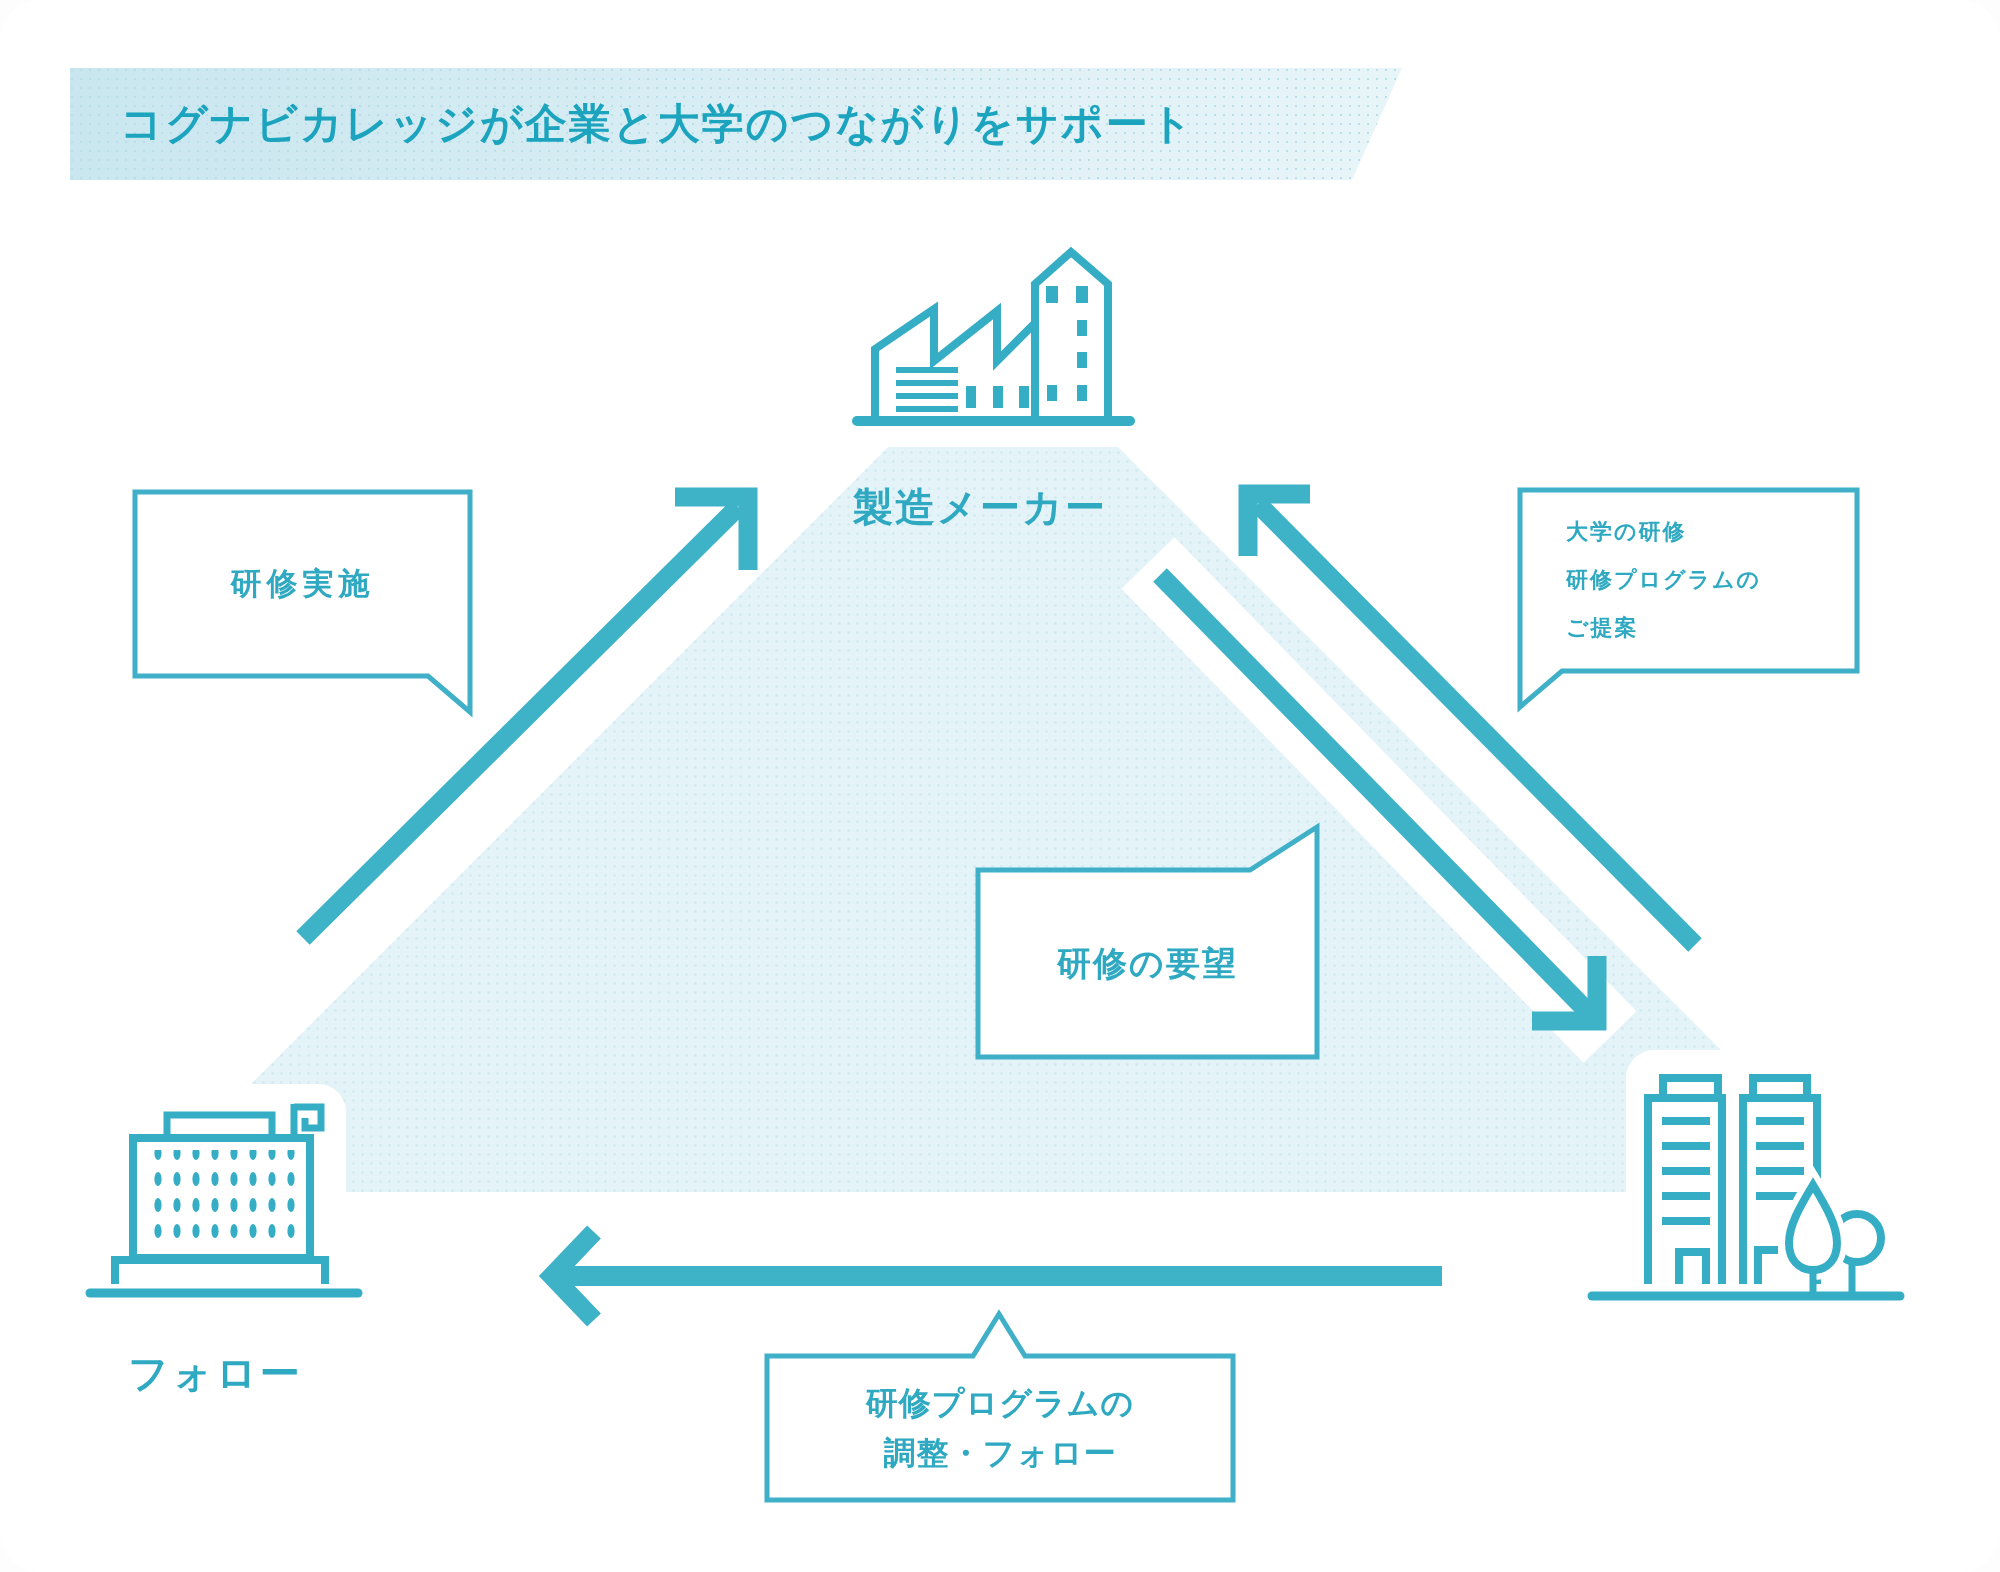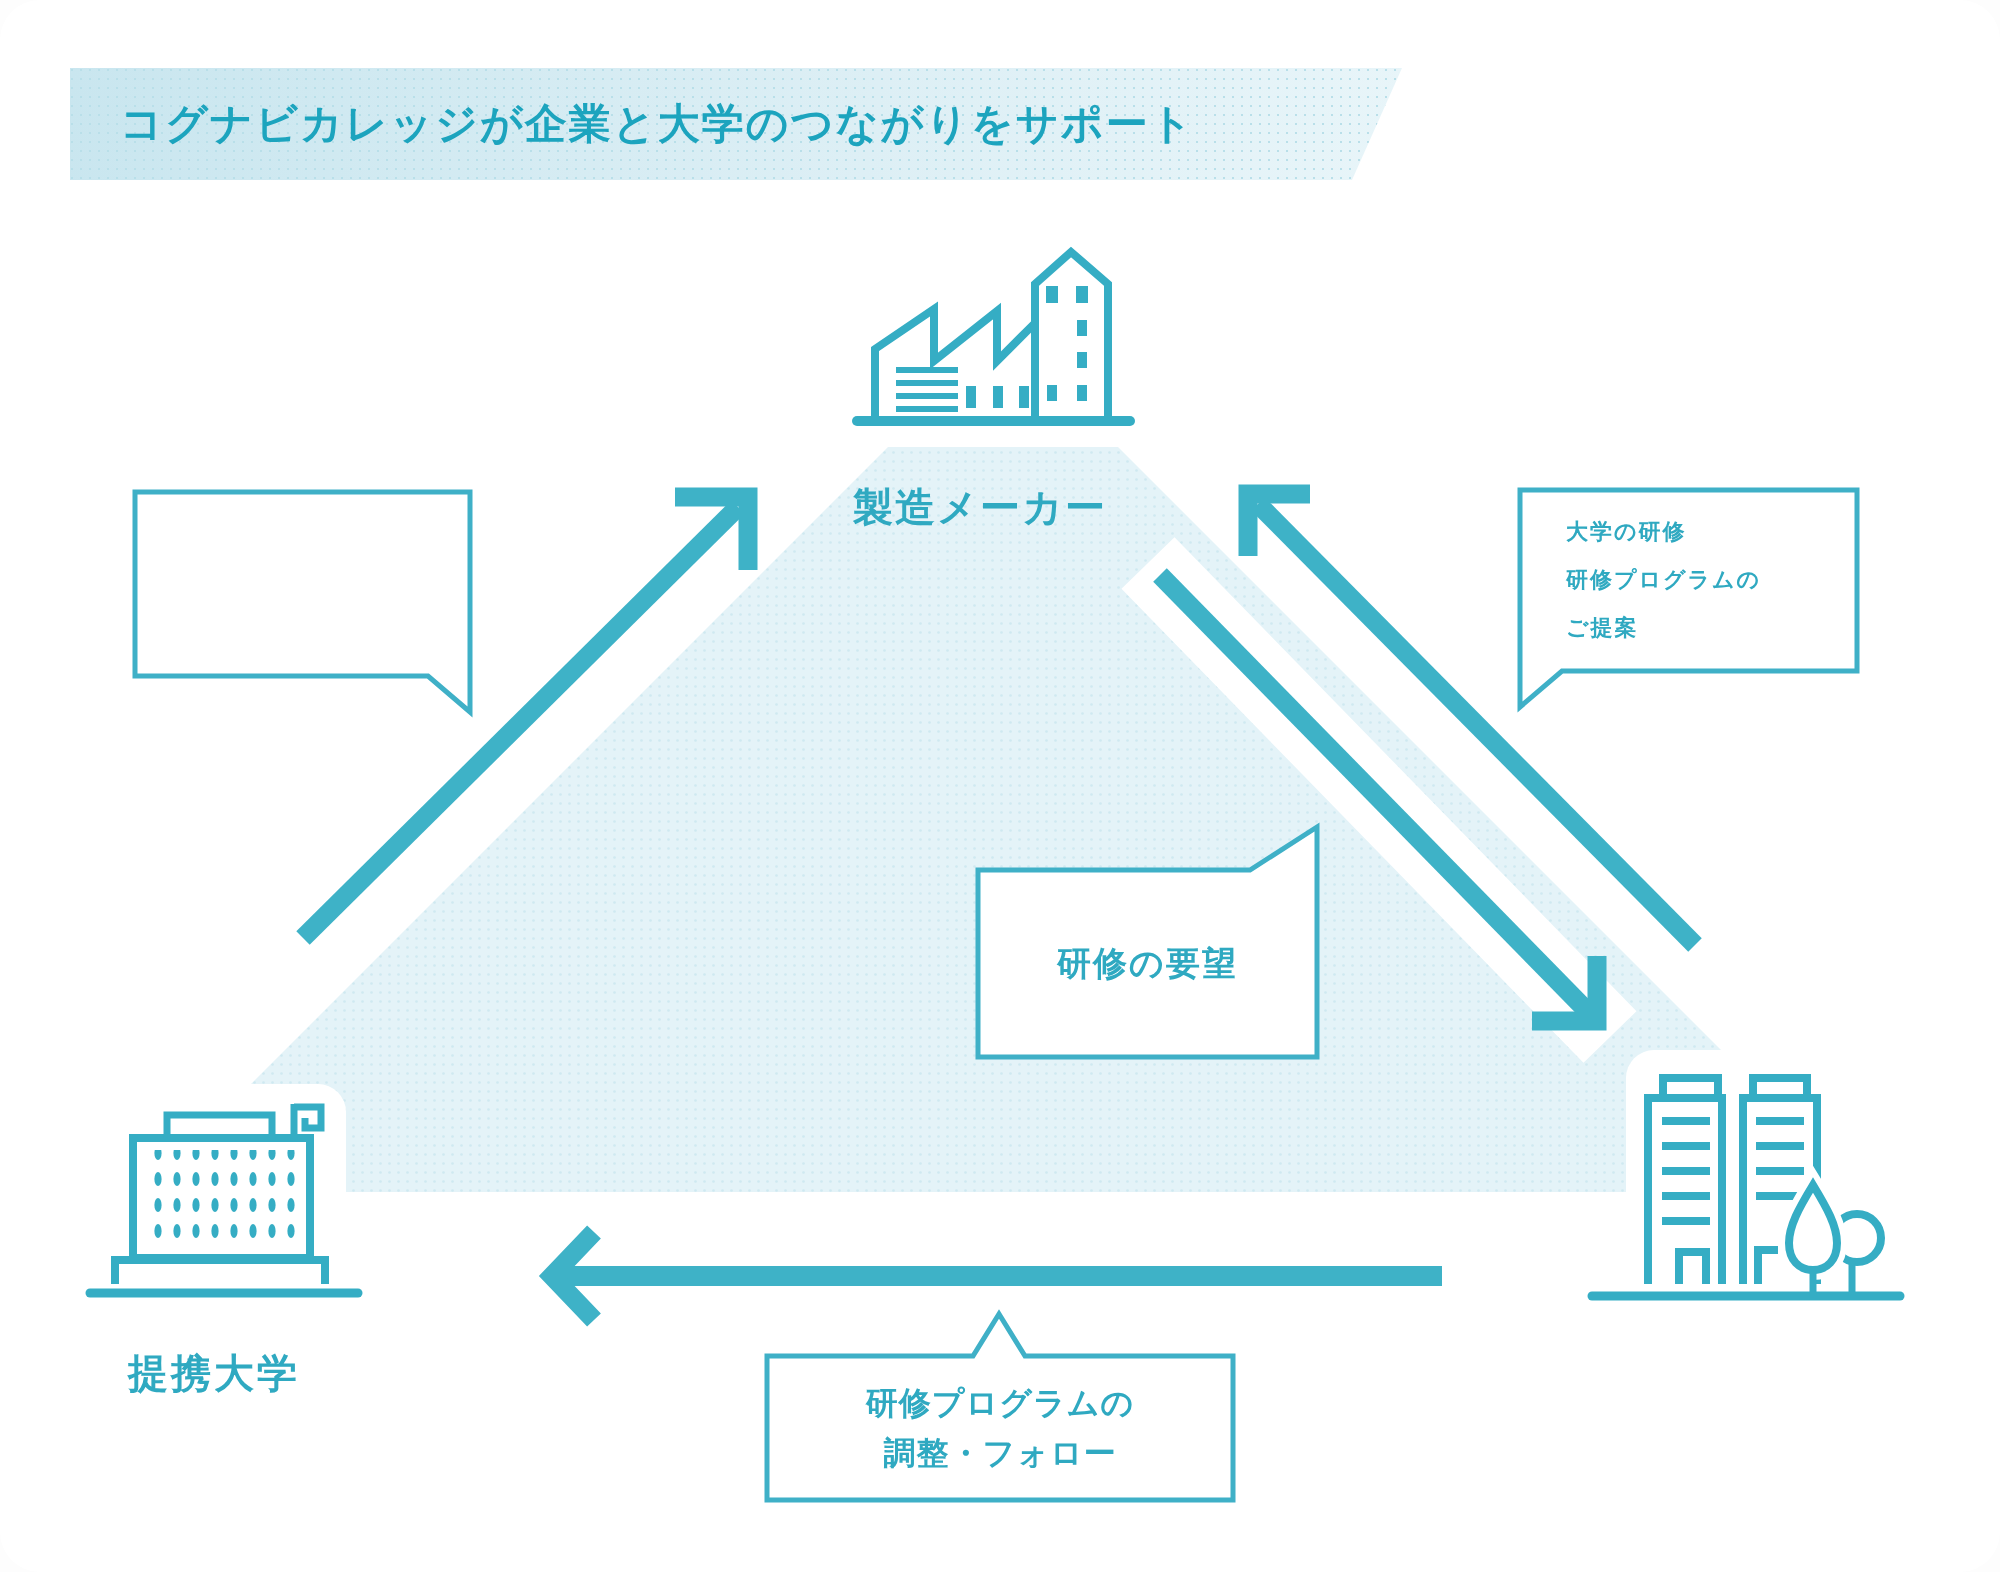--- a/index.html
+++ b/index.html
@@ -147,34 +147,37 @@
       <path d="M 1813 1185 C 1799 1208 1789 1226 1789 1243 C 1789 1260 1799 1270 1813 1270 C 1827 1270 1837 1260 1837 1243 C 1837 1226 1827 1208 1813 1185 Z" fill="#ffffff" stroke-width="8"></path>
       <line x1="1813" y1="1270" x2="1813" y2="1296" stroke-width="7"></line>
       <line x1="1852" y1="1262" x2="1852" y2="1296" stroke-width="7"></line>
     </g>
   </svg>
 
   <div id="title-banner" class="abs">
     <div class="txt">コグナビカレッジが企業と大学のつながりをサポート</div>
   </div>
 
+  <div class="abs bubble-text" style="left:135px;top:492px;width:335px;height:184px;font-size:31px;letter-spacing:5px;">
+    <span>研修実施</span>
+  </div>
 
   <div class="abs bubble-text left-align" style="left:1566px;top:508px;width:280px;line-height:48px;font-size:22px;letter-spacing:2px;">
     <span>大学の研修</span>
     <span>研修プログラムの</span>
     <span>ご提案</span>
   </div>
 
   <div class="abs bubble-text" style="left:978px;top:870px;width:339px;height:187px;font-size:34px;letter-spacing:2px;">
     <span>研修の要望</span>
   </div>
 
   <div class="abs bubble-text" style="left:767px;top:1356px;width:466px;height:144px;font-size:32px;letter-spacing:1px;line-height:50px;">
     <span>研修プログラムの</span>
     <span>調整・フォロー</span>
   </div>
 
   <div class="abs node-label" style="left:853px;top:480px;width:300px;font-size:40px;letter-spacing:2px;">製造メーカー</div>
 
-  <div class="abs node-label" style="left:128px;top:1346px;font-size:40px;letter-spacing:3px;">提携大学</div>
+  <div class="abs node-label" style="left:128px;top:1346px;font-size:40px;letter-spacing:3px;">フォロー</div>
 
 
 </div>
 
 </body></html>

